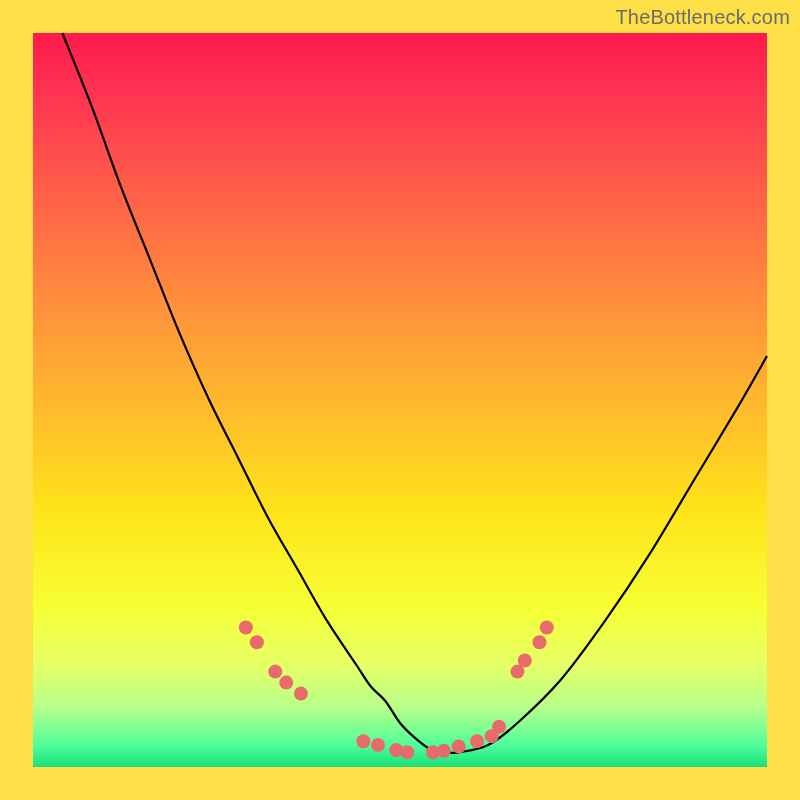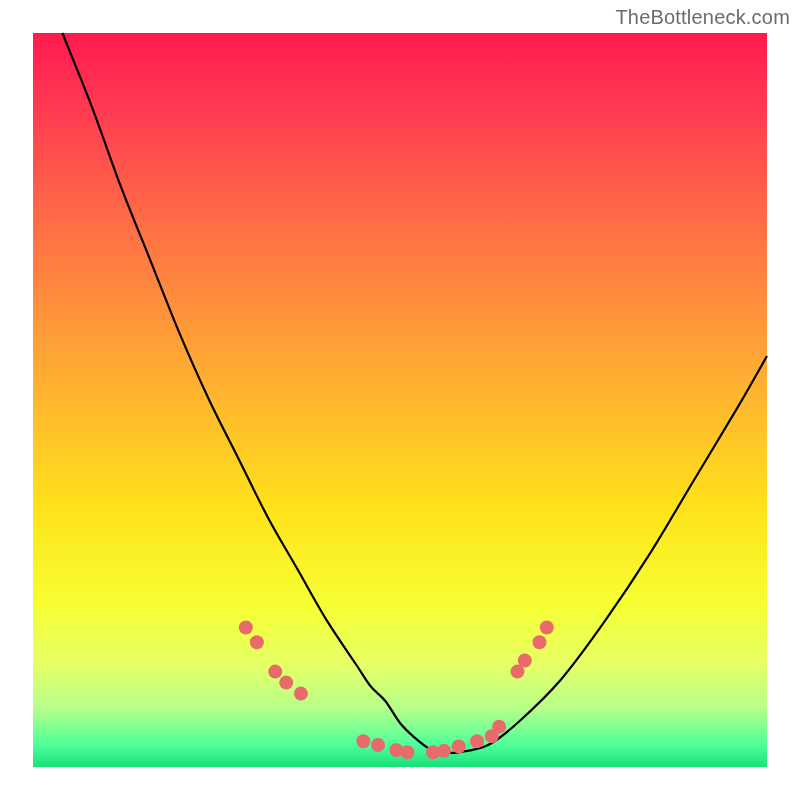--- a/index.html
+++ b/index.html
@@ -10,21 +10,21 @@
     background: #000;
     overflow: hidden;
     font-family: Arial, Helvetica, sans-serif;
   }
   .frame {
     position: absolute;
     top: 0;
     left: 0;
     width: 800px;
     height: 800px;
-    background: #ffffff;
+    background: #fde047;
   }
   .plot {
     position: absolute;
     top: 33px;
     left: 33px;
     width: 734px;
     height: 734px;
     
     background: linear-gradient(
       to bottom,

